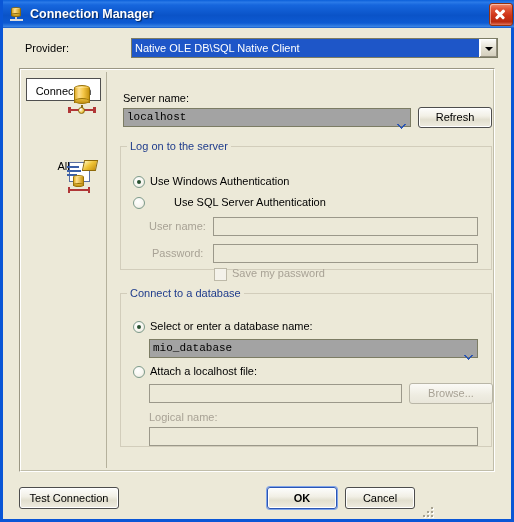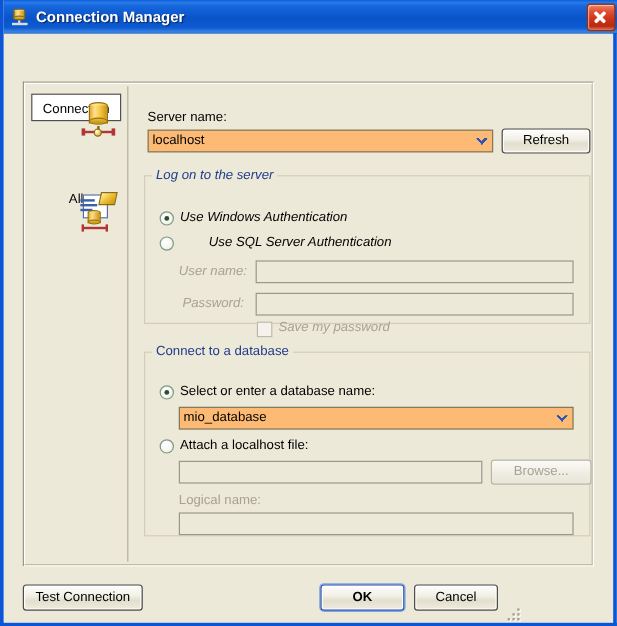--- a/index.html
+++ b/index.html
@@ -235,22 +235,22 @@
     padding-left: 3px;
     color: #000;
     overflow: hidden;
     white-space: nowrap;
   }
   .tbox.disabled { background:#ece9d8; border-color:#9b988a; color:#a8a295; }
 
   .combo-xp {
     box-sizing: border-box;
     border: 1px solid #7c7c64;
-    background: #fdba74;
-    display: flex; align-items: flex-start;
+    background: #a3a3a3;
+    display: flex; align-items: center; font-family: Liberation Mono, monospace;
   }
   .combo-xp .val {
     flex: 1 1 auto;
     font-size: 11px; line-height: 17px;
     padding-left: 3px; color:#000;
     overflow:hidden; white-space:nowrap;
   }
   .combo-xp .btn {
     width: 17px; flex: 0 0 auto;
     background: linear-gradient(180deg,#fcfcfa 0%,#eceadd 50%,#dbd7c6 100%);
@@ -345,20 +345,27 @@
       <span style="position:absolute;left:2px;top:1px;width:10px;height:4px;background:linear-gradient(180deg,#ffe9a8,#e6b62c);border:1px solid #8a6a10;border-radius:50%;box-sizing:border-box;"></span>
       <span style="position:absolute;left:2px;top:3px;width:10px;height:7px;background:linear-gradient(90deg,#d9a725,#ffe08f 35%,#c89511);border-left:1px solid #8a6a10;border-right:1px solid #8a6a10;box-sizing:border-box;"></span>
       <span style="position:absolute;left:2px;top:7px;width:10px;height:4px;background:linear-gradient(180deg,#e8bb3c,#c08f10);border:1px solid #8a6a10;border-radius:50%;box-sizing:border-box;"></span>
       <span style="position:absolute;left:6px;top:11px;width:2px;height:3px;background:#cfcfcf;"></span>
       <span style="position:absolute;left:1px;top:13px;width:13px;height:2px;background:#dcdcdc;"></span>
     </span>
     <span id="title-text">Connection Manager</span>
     <span id="close-btn"></span>
   </div>
 
+  <div id="provider-row">
+    <span id="provider-label">Provider:</span>
+    <div id="provider-combo">
+      <div id="provider-value">Native OLE DB\SQL Native Client</div>
+      <div class="combo-btn-classic"></div>
+    </div>
+  </div>
 
   <div id="main-panel">
    <div id="main-panel-inner">
 
     <div id="sidebar">
 
       <div class="side-item selected" style="left:3px;top:6px;">
         <span class="side-icon">
           <span class="db-cyl">
                 <span class="top"></span>
@@ -395,21 +402,21 @@
 
       <span class="field-label" style="position:absolute;left:16px;top:20px;">Server name:</span>
 
       <div class="combo-xp" style="position:absolute;left:16px;top:36px;width:288px;height:19px;">
         <div class="val">localhost</div>
         <div class="btn"></div>
       </div>
 
       <div class="btn-xp" style="position:absolute;left:311px;top:35px;width:74px;height:21px;line-height:19px;">Refresh</div>
 
-      <fieldset class="gbox" style="left:13px;top:68px;width:372px;height:130px;font-style:italic;">
+      <fieldset class="gbox" style="left:13px;top:68px;width:372px;height:130px;">
         <legend>Log on to the server</legend>
 
         <span class="radio checked" style="left:12px;top:24px;"></span>
         <span class="radio-text" style="left:29px;top:23px;">Use Windows Authentication</span>
 
         <span class="radio" style="left:12px;top:45px;"></span>
         <span class="radio-text" style="left:29px;top:44px;margin-left:24px;">Use SQL Server Authentication</span>
 
         <span class="field-label disabled" style="position:absolute;left:28px;top:68px;">User name:</span>
         <div class="tbox disabled" style="position:absolute;left:92px;top:65px;width:265px;height:19px;"></div>

